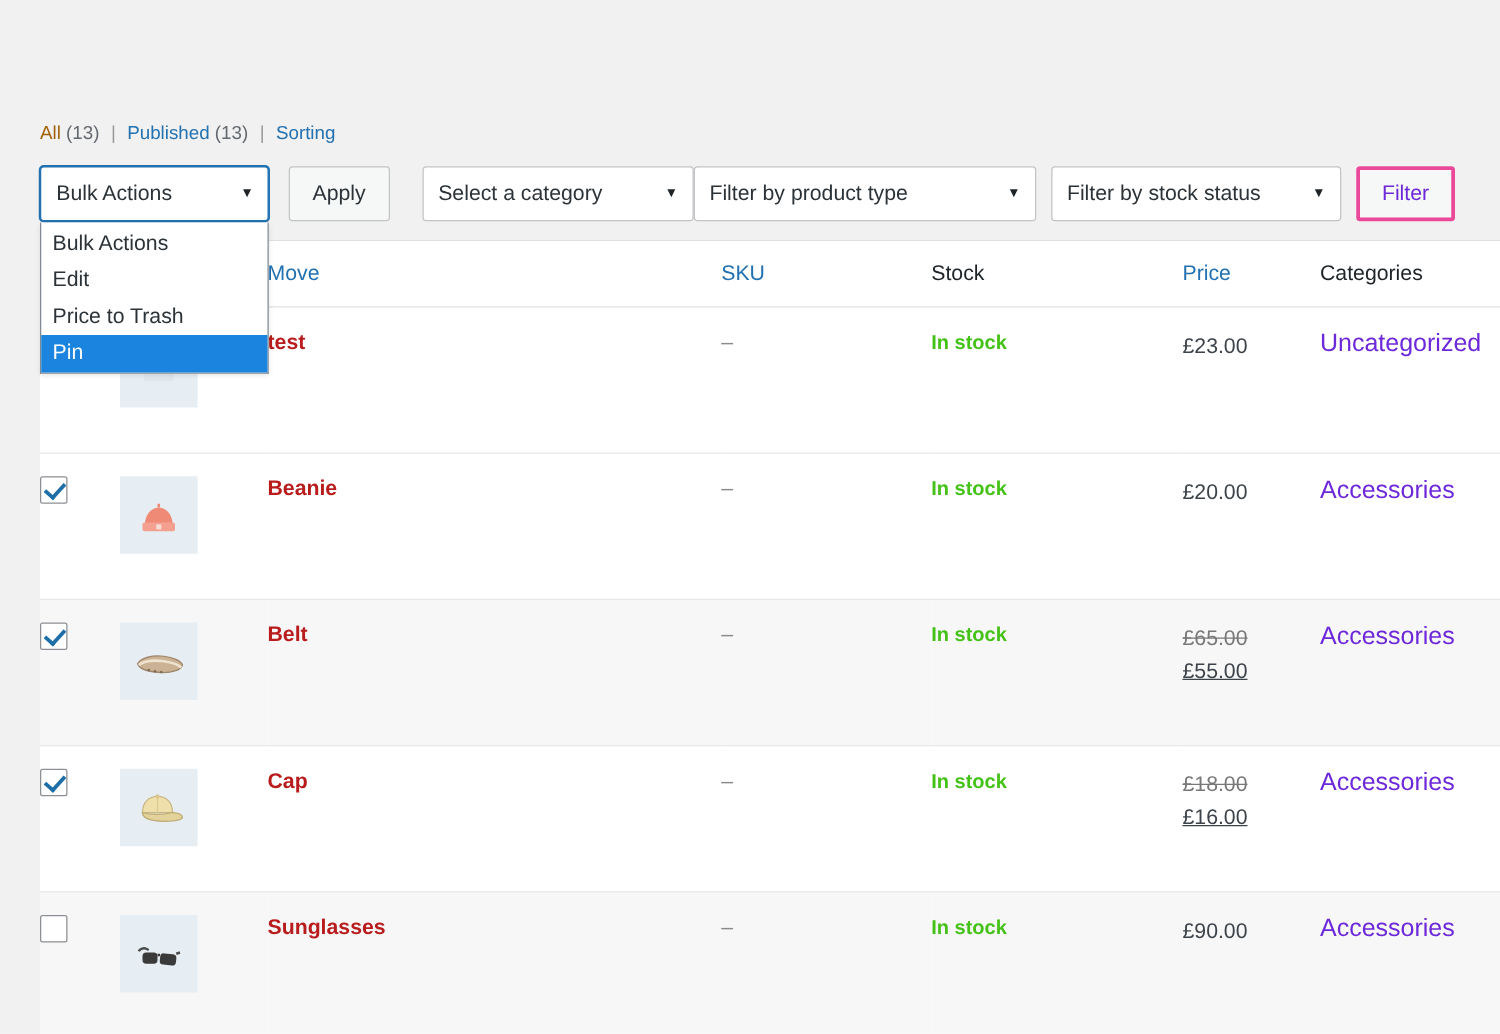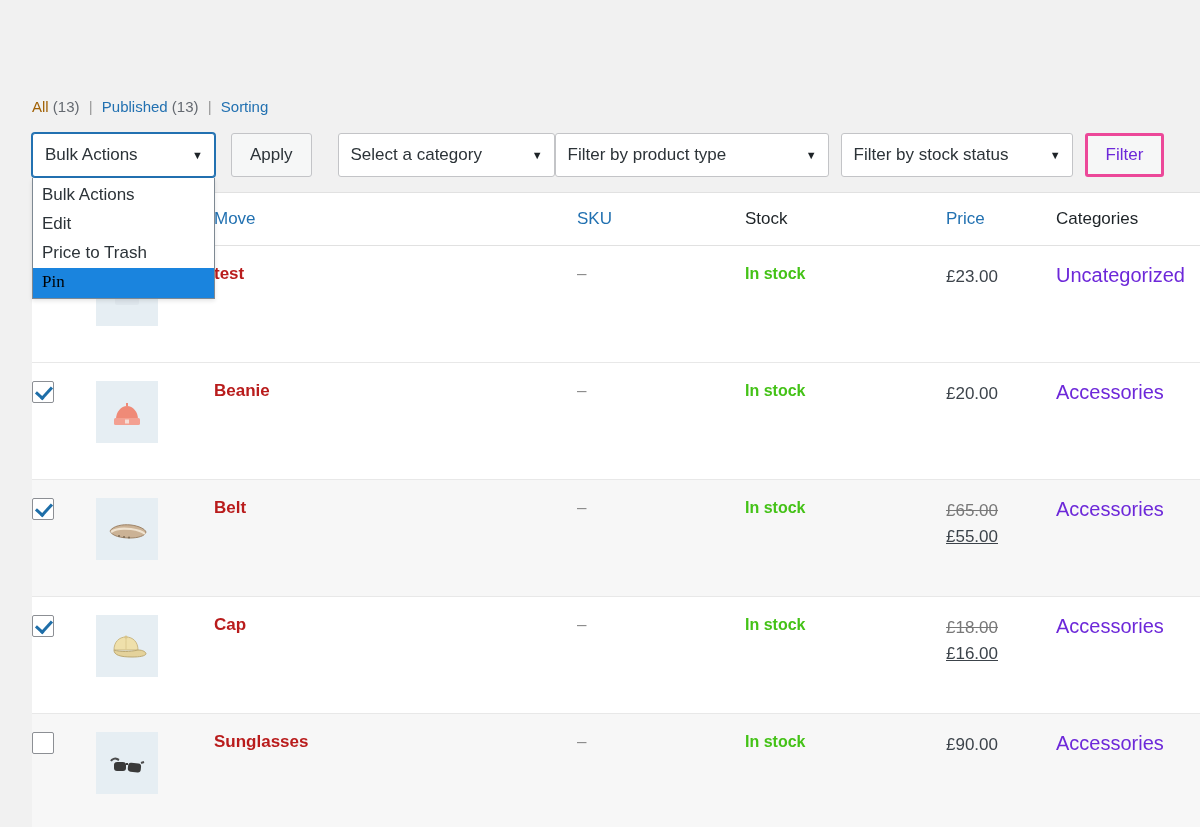--- a/index.html
+++ b/index.html
@@ -126,22 +126,21 @@
   .dropdown-item {
     padding: 2px 9px 3px 9px;
     font-size: 17px;
     color: #2c3338;
     line-height: 1.42;
     cursor: pointer;
     white-space: nowrap;
   }
   .dropdown-item.selected {
     background: #1a84de;
-    color: #000000;
-    font-family: Liberation Serif, serif;
+    color: #ffffff;
   }
 
   
   .table-wrap {
     position: absolute;
     left: 32px; top: 192px;
     width: 1168px;
     background: #fff;
     border-top: 1px solid #e1e1e1;
   }

